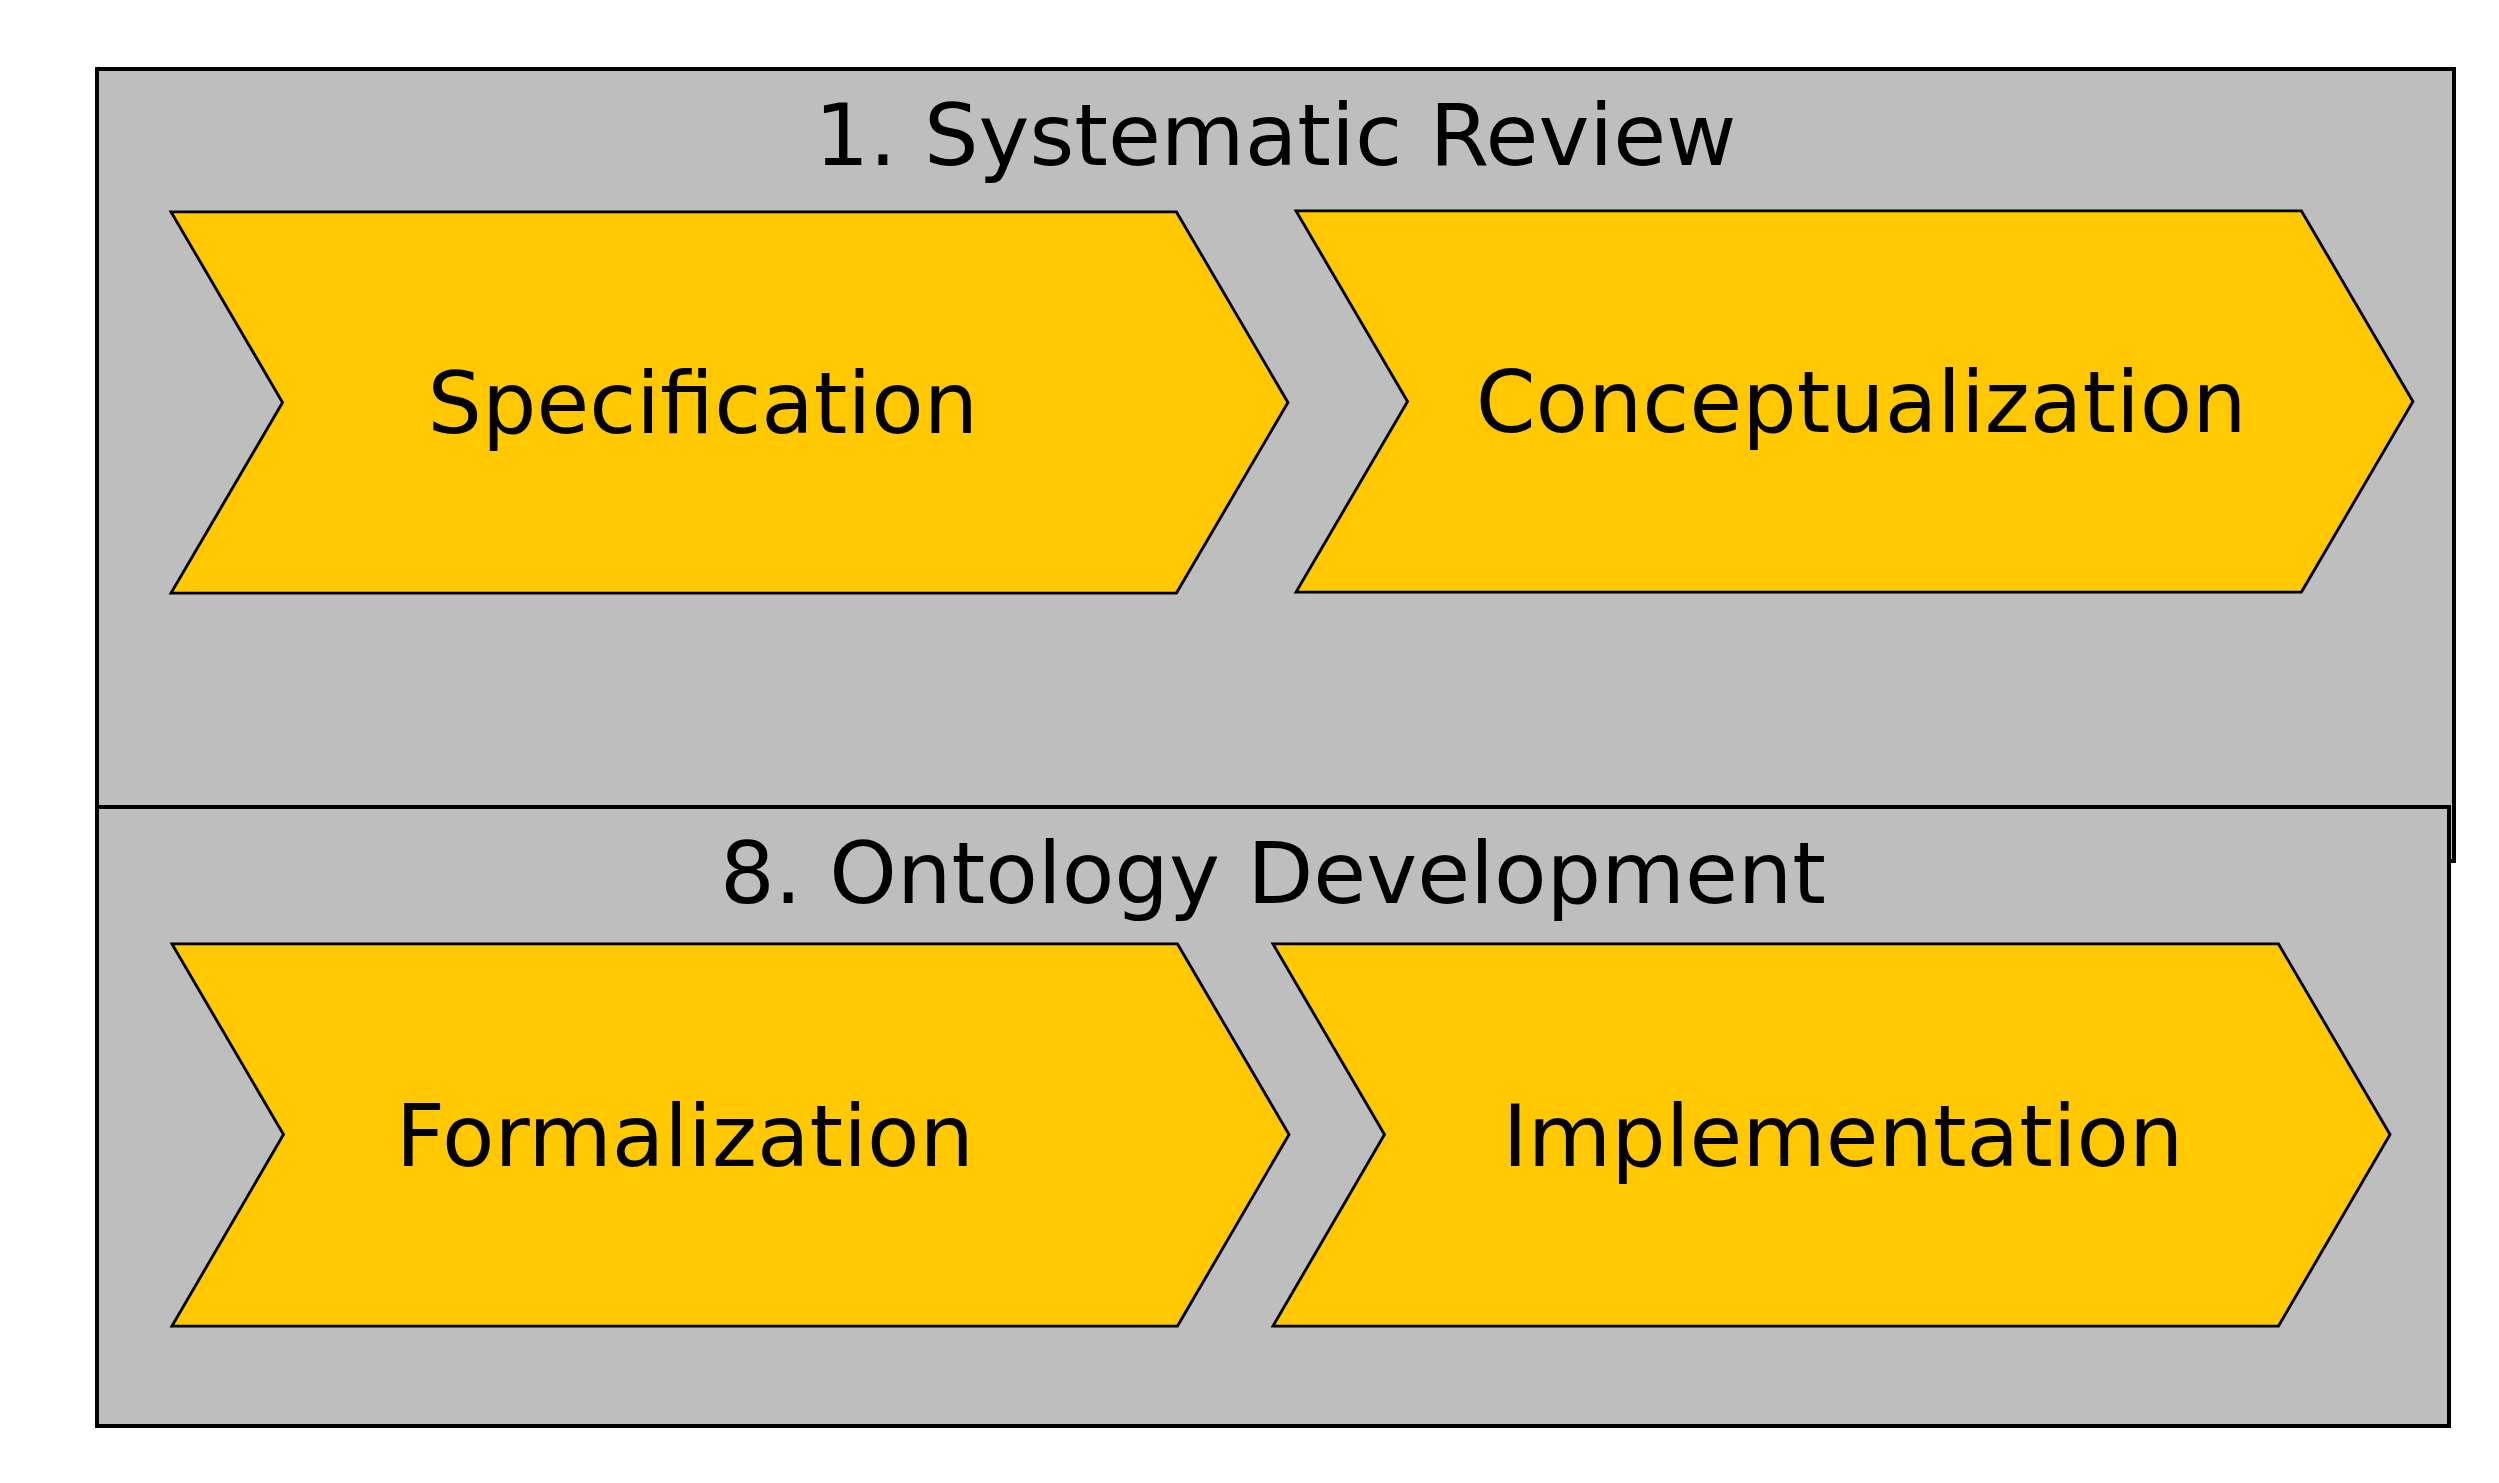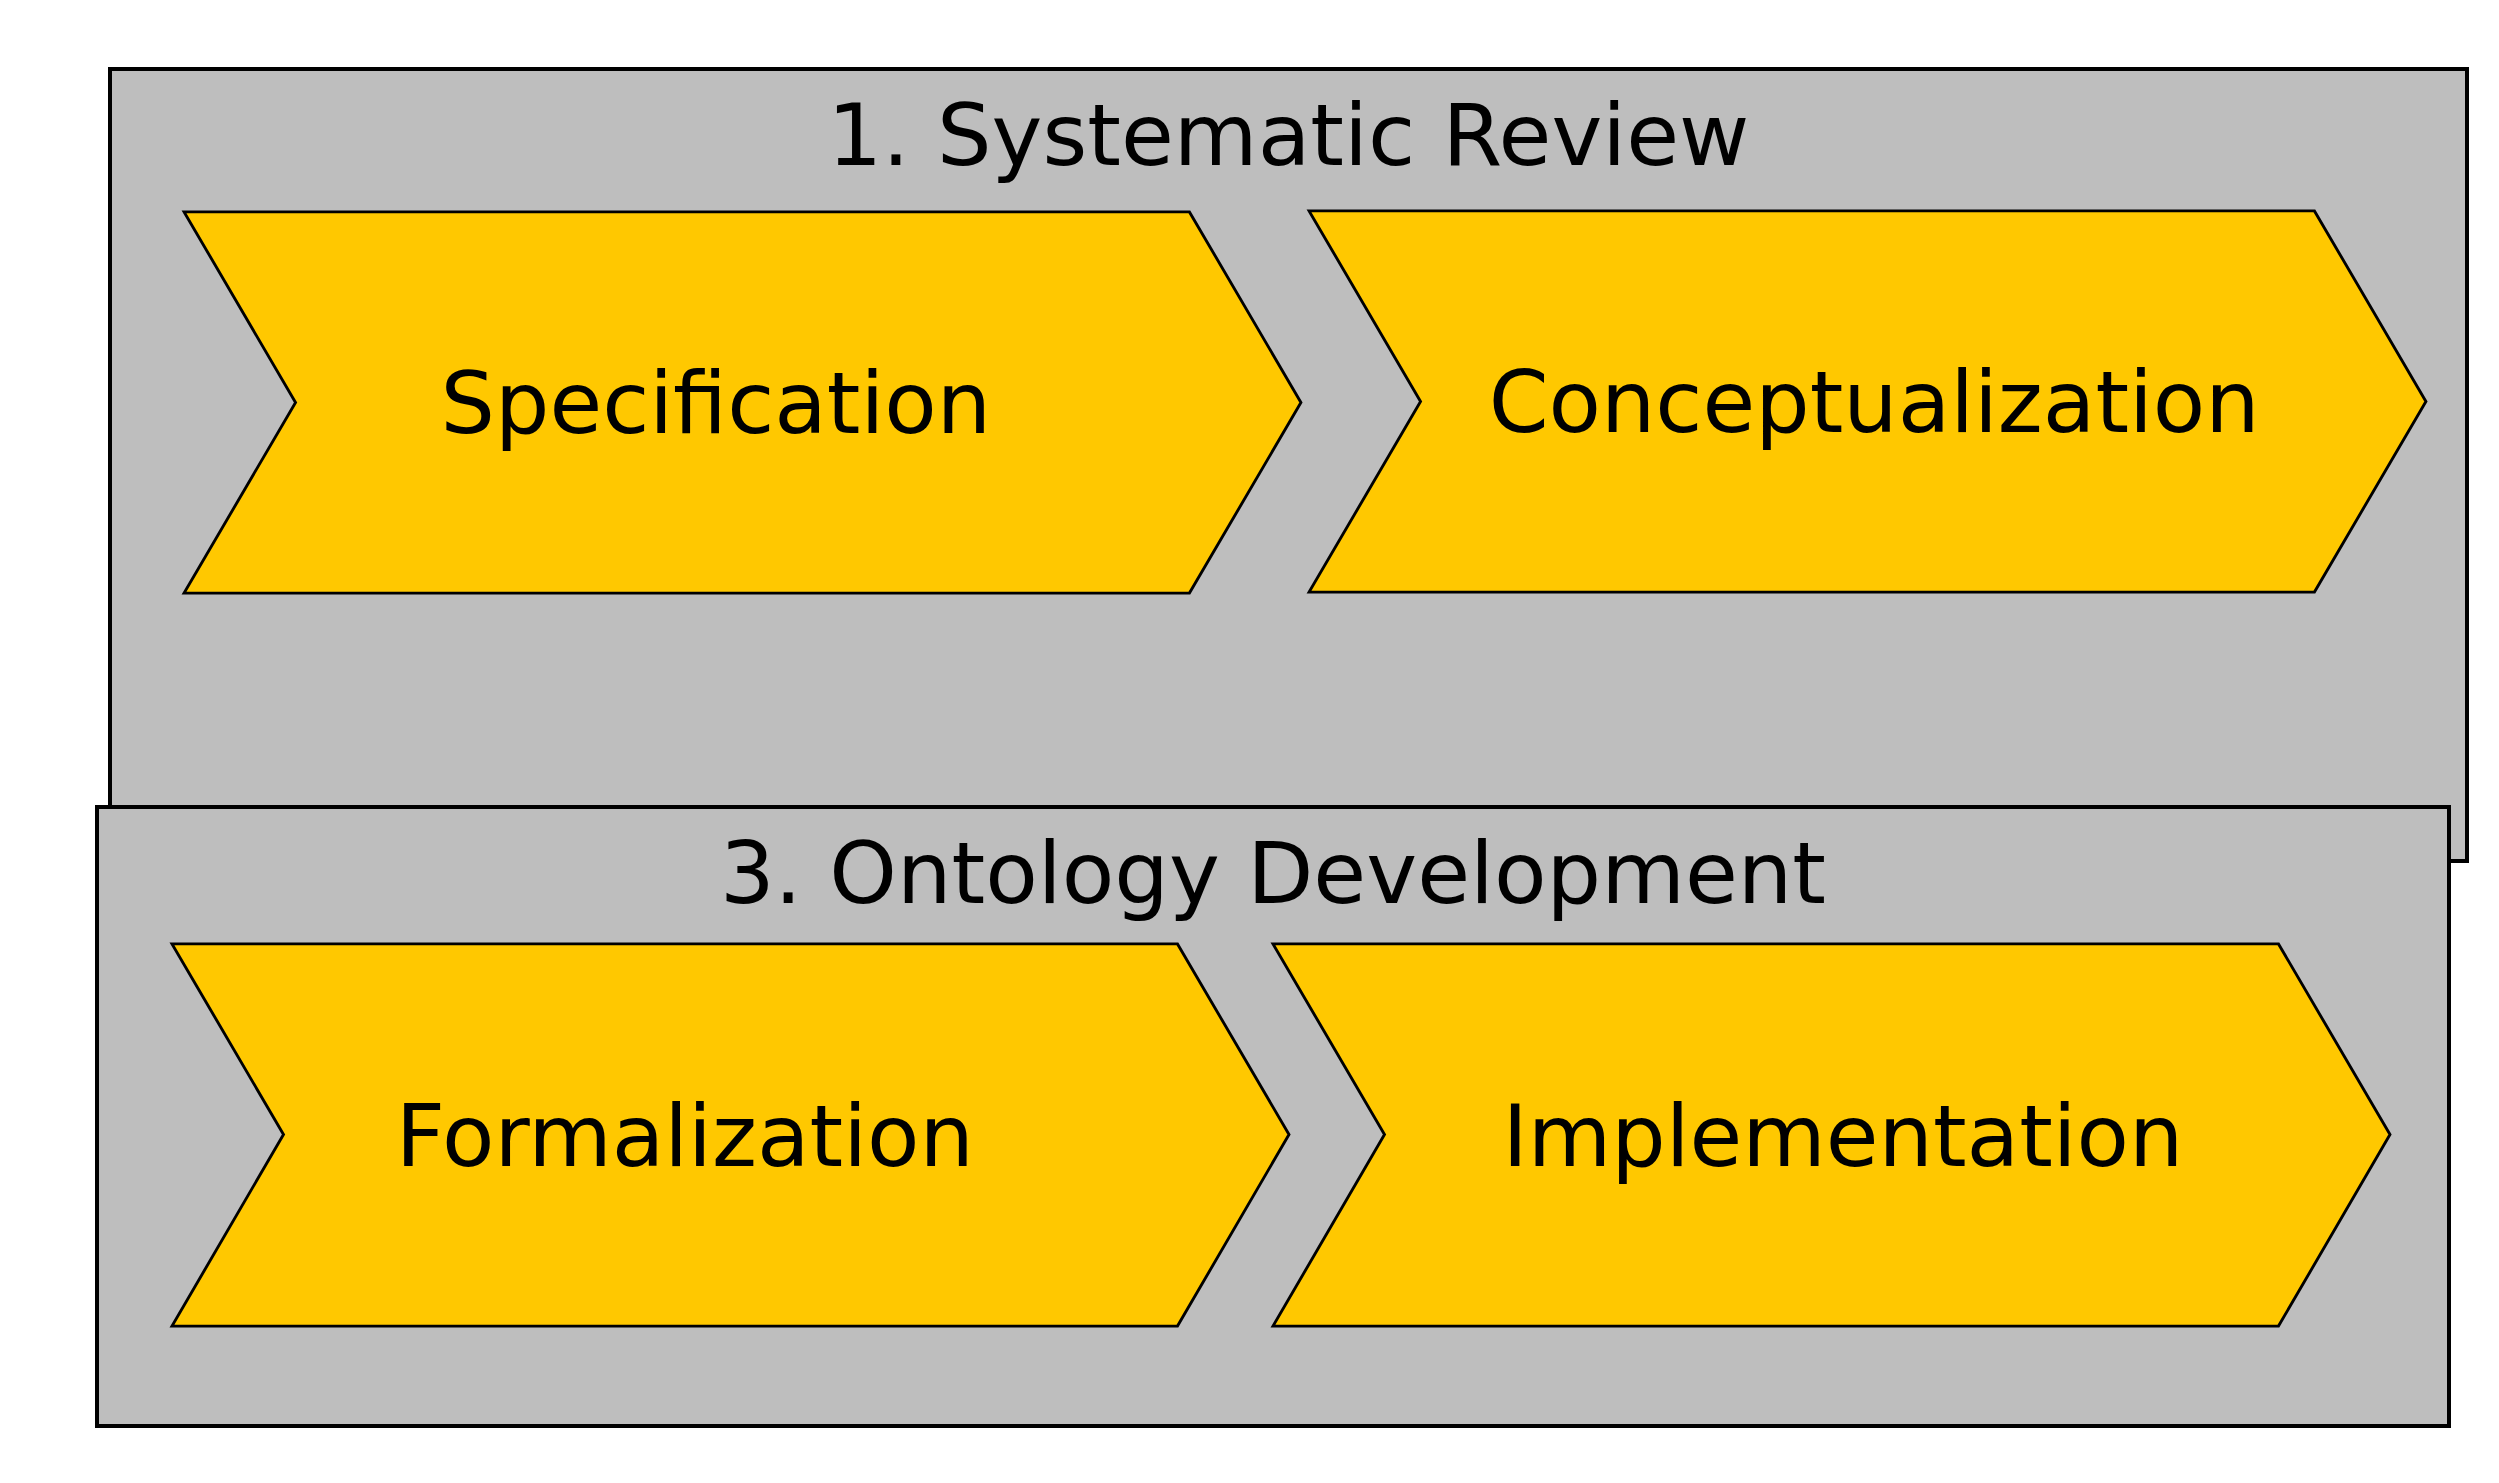--- a/index.html
+++ b/index.html
@@ -16,21 +16,21 @@
     height: 1483px;
     background: #ffffff;
     overflow: hidden;
   }
   .panel {
     position: absolute;
     box-sizing: border-box;
     background: #bebebe;
     border: 4.8px solid #000000;
   }
-  #panel-1 { left: 108px; top: 67px;  width: 2361px; height: 796px; }
+  #panel-1 { left: 95px; top: 67px;  width: 2361px; height: 796px; }
   #panel-2 { left: 95px; top: 805px; width: 2356px; height: 623px; }
   .panel-title {
     position: absolute;
     left: 0;
     right: 0;
     top: 15.3px;
     text-align: center;
     font-size: 86px;
     line-height: 1.15;
     color: #000000;
@@ -68,21 +68,21 @@
       <text x="560" y="234" text-anchor="middle">Specification</text>
     </svg>
 
     <svg class="chevron second" width="1121" height="385" viewBox="0 0 1176 404">
       <polygon points="2,2 1057,2 1174,202 1057,402 2,402 119,202" fill="#ffc800"></polygon>
       <text x="595" y="234" text-anchor="middle">Conceptualization</text>
     </svg>
   </div>
 
   <div class="panel" id="panel-2">
-    <div class="panel-title">3. Ontology Development</div>
+    <div class="panel-title">8. Ontology Development</div>
 
     <svg class="chevron first" width="1121" height="386" viewBox="0 0 1176 405">
       <polygon points="2,2 1057,2 1174,202 1057,403 2,403 119,202" fill="#ffc800"></polygon>
       <text x="540" y="235" text-anchor="middle">Formalization</text>
     </svg>
 
     <svg class="chevron second" width="1121" height="386" viewBox="0 0 1176 405">
       <polygon points="2,2 1057,2 1174,202 1057,403 2,403 119,202" fill="#ffc800"></polygon>
       <text x="600" y="235" text-anchor="middle">Implementation</text>
     </svg>

